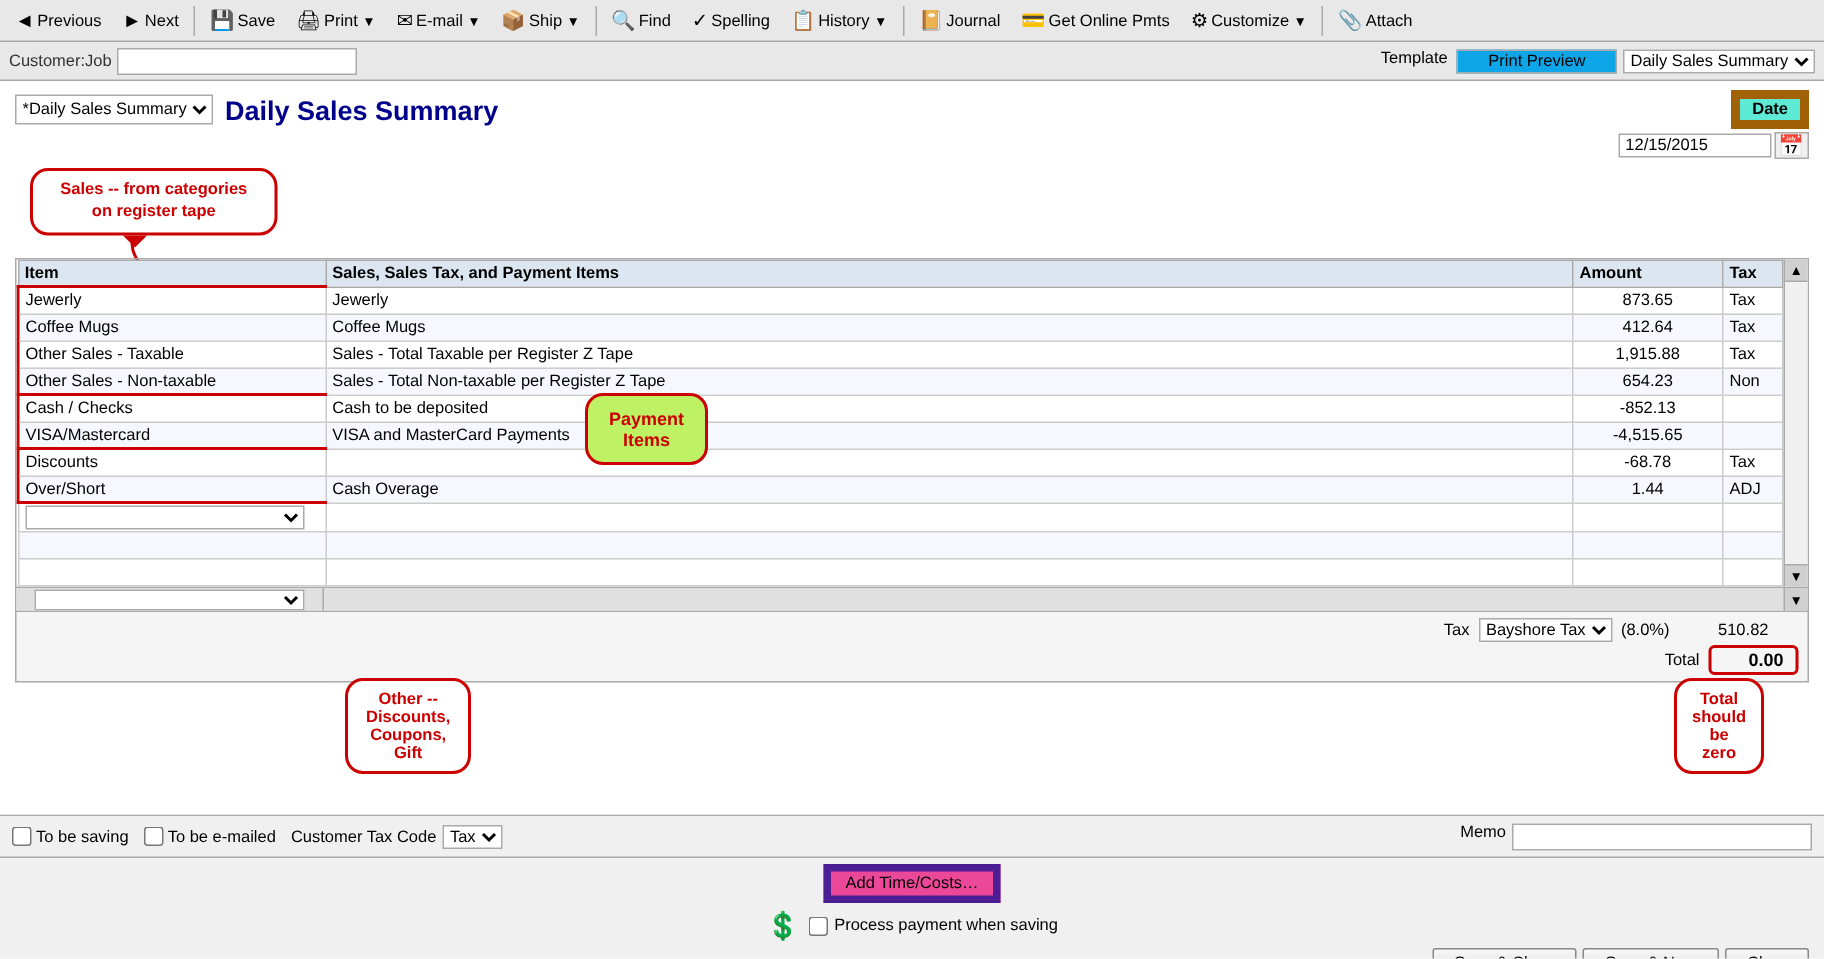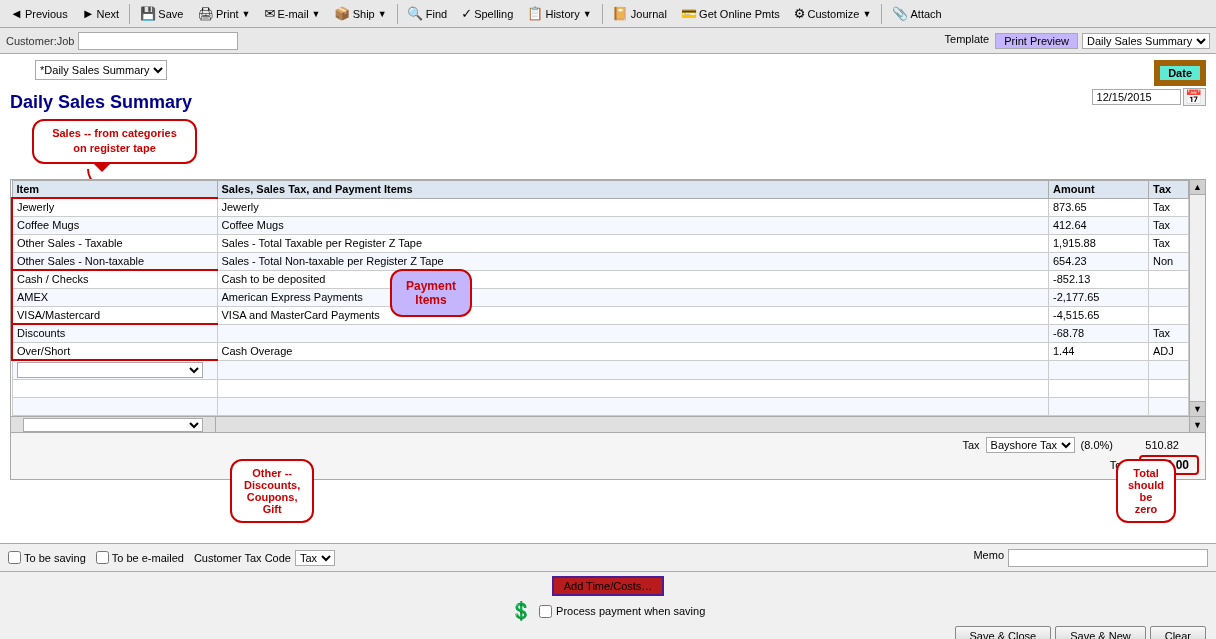--- a/index.html
+++ b/index.html
@@ -29,76 +29,76 @@
     
     
     #main { background: #fff; padding: 6px 10px; height: calc(639px - 28px - 26px - 28px - 68px); overflow: hidden; }
     
     
     .form-header { display: flex; align-items: flex-start; justify-content: space-between; margin-bottom: 4px; }
     .form-title { font-size: 18px; font-weight: bold; color: #00008b; margin-top: 4px; }
     .date-section { display: flex; flex-direction: column; align-items: flex-end; }
     .date-label { font-size: 11px; font-weight: bold; background: #5eead4; padding: 1px 8px; border: 6px solid #a16207; }
     .date-input-row { display: flex; align-items: center; gap: 2px; margin-top: 2px; }
-    .date-input { border: 1px solid #aaa; padding: 1px 4px; font-size: 11px; width: 89px; }
+    .date-input { border: 1px solid #aaa; padding: 1px 4px; font-size: 11px; width: 102px; }
     .cal-icon { font-size: 14px; cursor: pointer; border: 1px solid #aaa; padding: 0 2px; background: #f0f0f0; }
     .callout {
       position: absolute; background: #fff; border: 2px solid #cc0000;
       border-radius: 12px; padding: 6px 10px; font-size: 11px; font-weight: bold; color: #cc0000;
       text-align: center; line-height: 1.4;
     }
     .callout::after {
       content: ''; position: absolute; border: 8px solid transparent;
     }
     .callout-sales { left: 20px; top: 0; width: 160px; }
     .callout-sales::after { border-top-color: #cc0000; bottom: -18px; left: 60px; }
     table.main-table { width: 100%; border-collapse: collapse; font-size: 11px; }
     table.main-table th {
       background: #dce6f0; border: 1px solid #aaa; padding: 2px 4px;
       text-align: left; font-weight: bold;
     }
     table.main-table td { border: 1px solid #ccc; padding: 1px 4px; height: 18px; }
     table.main-table tr:nth-child(even) td { background: #f5f8ff; }
     table.main-table tr:nth-child(odd) td { background: #fff; }
-    .amount-col { text-align: left; width: 100px; }
+    .amount-col { text-align: center; width: 100px; }
     .tax-col { width: 40px; text-align: left; }
     .item-col { width: 205px; }
     .tax-row { display: flex; align-items: center; justify-content: flex-end; margin-bottom: 2px; gap: 6px; }
     .total-row { display: flex; align-items: center; justify-content: flex-end; gap: 6px; }
     .total-amount { border: 2px solid #cc0000; border-radius: 4px; padding: 1px 8px; font-size: 12px; font-weight: bold; min-width: 60px; text-align: right; }
     .total-label { font-size: 11px; }
     
     
     #bottom-strip {
       border-top: 1px solid #aaa; background: #f0f0f0; padding: 2px 8px;
       display: flex; align-items: center; height: 28px; gap: 10px;
     }
     .check-label { display: flex; align-items: center; gap: 3px; font-size: 11px; }
     .tax-code-area { display: flex; align-items: center; gap: 4px; font-size: 11px; }
     .memo-area { margin-left: auto; display: flex; gap: 4px; font-size: 11px; }
     .memo-input { border: 1px solid #aaa; width: 200px; height: 18px; }
     
     
     #actions-area { background: #f0f0f0; padding: 4px 6px; height: 68px; border-top: 1px solid #aaa; }
     .add-time-row { display: flex; justify-content: center; margin-bottom: 4px; }
-    .add-time-btn { border: 2px solid #4c1d95; background: #b91c1c; padding: 2px 10px; font-size: 11px; cursor: pointer; }
+    .add-time-btn { border: 5px solid #4c1d95; background: #ec4899; padding: 2px 10px; font-size: 11px; cursor: pointer; }
     .process-row { display: flex; justify-content: center; align-items: center; gap: 6px; margin-bottom: 4px; }
     .save-row { display: flex; justify-content: flex-end; gap: 4px; padding-right: 4px; }
     .action-btn {
       border: 1px solid #888; background: linear-gradient(to bottom, #f8f8f8, #d8d8d8);
       padding: 3px 14px; font-size: 11px; cursor: pointer; border-radius: 2px;
     }
     
     
     select { font-size: 11px; border: 1px solid #aaa; background: #fff; }
     input[type="text"] { font-size: 11px; border: 1px solid #aaa; background: #fff; }
     
     
     .payment-callout {
-      position: absolute; background: #c4b5fd; border: 2px solid #cc0000;
+      position: absolute; background: #bef264; border: 2px solid #cc0000;
       border-radius: 12px; padding: 8px 14px; font-size: 12px; font-weight: bold; color: #cc0000;
       text-align: center;
     }
     
     
     .other-callout {
       position: absolute; background: #fff; border: 2px solid #cc0000;
       border-radius: 12px; padding: 6px 10px; font-size: 11px; font-weight: bold; color: #cc0000;
       text-align: center;
     }
@@ -175,47 +175,47 @@
     <span class="tb-icon">📎</span>
     <span>Attach</span>
   </button>
 </div>
 
 <div id="customer-row">
   <span class="cust-label">Customer:Job</span>
   <input type="text" style="width: 160px; height: 18px;" value="">
   <div class="template-area">
     <span style="font-size:11px; margin-right:2px;">Template</span>
-    <button style="border:1px solid #aaa;background:#c4b5fd;padding:1px 8px;font-size:11px;cursor:pointer;">Print Preview</button>
+    <button style="border:1px solid #aaa;background:#0ea5e9;padding:1px 20px;font-size:11px;cursor:pointer;">Print Preview</button>
     <select style="font-size:11px;">
       <option>Daily Sales Summary</option>
     </select>
   </div>
 </div>
 
 <div id="main" style="height:calc(639px - 28px - 26px - 28px - 68px); overflow:hidden; background:#fff; padding:6px 10px; position:relative;">
 
   <div class="form-header">
-    <div style="display:flex;align-items:center;gap:8px;flex-direction:column;">
+    <div style="display:flex;align-items:center;gap:8px;">
       <select style="font-size:11px;height:20px;">
         <option>*Daily Sales Summary</option>
       </select>
       <h1 class="form-title">Daily Sales Summary</h1>
     </div>
     <div class="date-section">
       <div class="date-label">Date</div>
       <div class="date-input-row">
         <input type="text" class="date-input" value="12/15/2015" style="">
         <span class="cal-icon">📅</span>
       </div>
     </div>
   </div>
 
   <div style="position:relative; height:60px; margin-bottom:2px;">
-    <div class="callout callout-sales" style="left:22px;top:2px;width:165px;padding:5px 8px;">
+    <div class="callout callout-sales" style="left:10px;top:2px;width:165px;padding:5px 8px;">
       <span style="white-space:pre-line;">Sales --  from categories
 on register tape</span>
     </div>
 
     <svg style="position:absolute;left:68px;top:52px;pointer-events:none;" width="40" height="20">
       <path d="M10,0 Q10,10 20,18" stroke="#cc0000" stroke-width="2" fill="none" marker-end="url(#arr)"></path>
     </svg>
   </div>
 
   <div style="position:relative;">
@@ -275,26 +275,20 @@
               <td class="item-col" style="border-left:2px solid #cc0000;border-bottom:2px solid #cc0000;">Other Sales - Non-taxable</td>
               <td>Sales - Total Non-taxable per Register Z Tape</td>
               <td class="amount-col">654.23</td>
               <td class="tax-col">Non</td>
             </tr>
 
             <tr>
               <td class="item-col" style="border-left:2px solid #cc0000;border-top:2px solid #cc0000;">Cash / Checks</td>
               <td>Cash to be deposited</td>
               <td class="amount-col">-852.13</td>
-              <td class="tax-col"></td>
-            </tr>
-            <tr>
-              <td class="item-col" style="border-left:2px solid #cc0000;">AMEX</td>
-              <td>American Express Payments</td>
-              <td class="amount-col">-2,177.65</td>
               <td class="tax-col"></td>
             </tr>
             <tr>
               <td class="item-col" style="border-left:2px solid #cc0000;border-bottom:2px solid #cc0000;">VISA/Mastercard</td>
               <td>VISA and MasterCard Payments</td>
               <td class="amount-col">-4,515.65</td>
               <td class="tax-col"></td>
             </tr>
 
             <tr>

